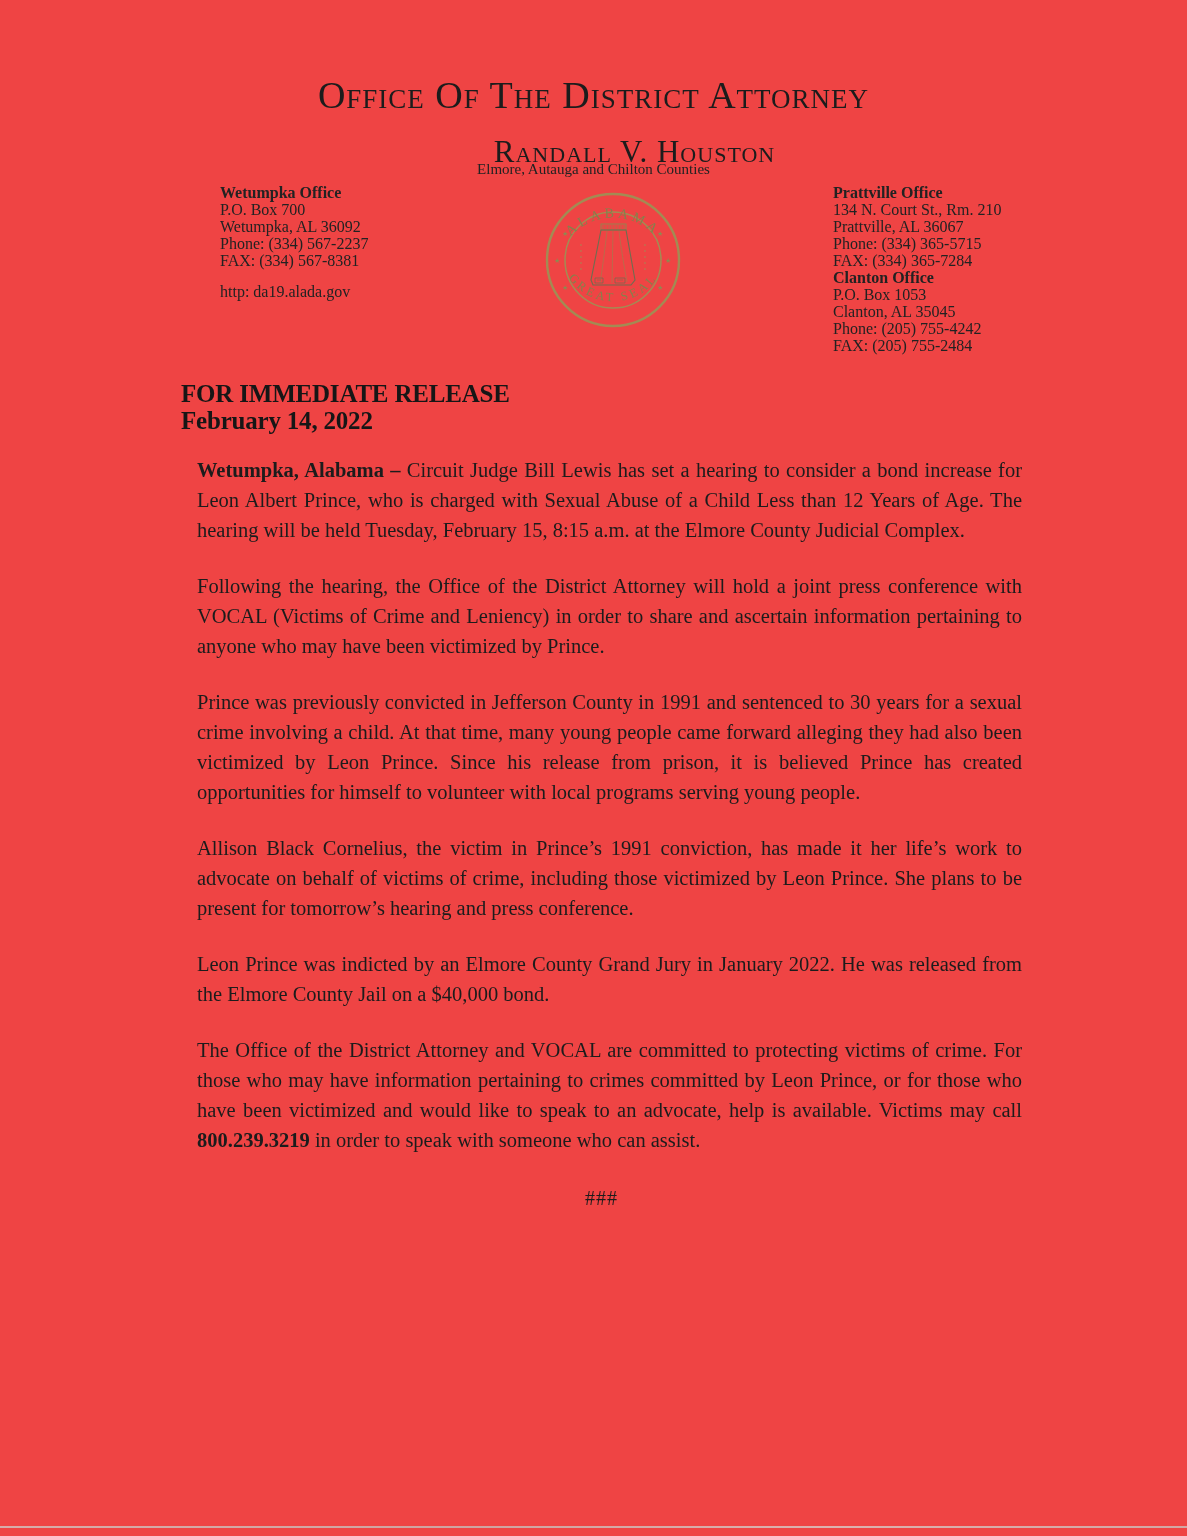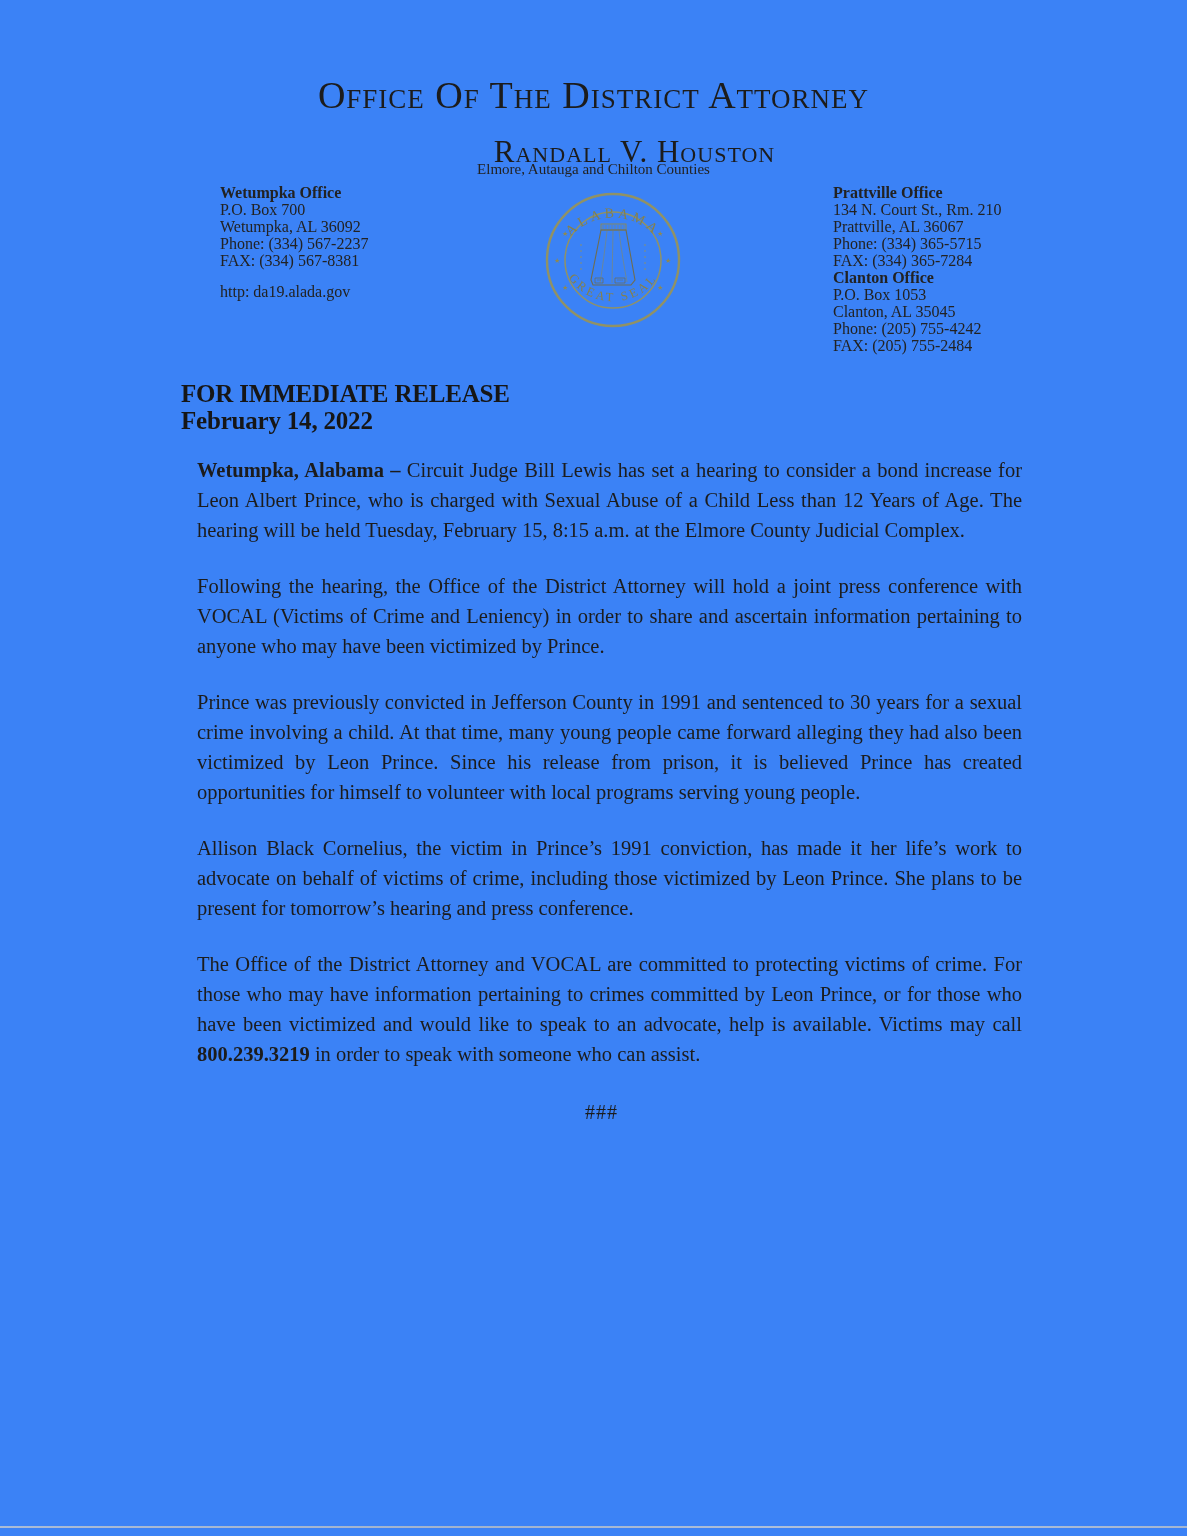--- a/index.html
+++ b/index.html
@@ -1,20 +1,20 @@
 <!DOCTYPE html>
 <html><head>
 <meta charset="utf-8">
 <style>
   html,body{margin:0;padding:0;background:#e8e8e8;}
   .page{
     position:relative;
     width:1187px;height:1536px;
     margin:0 auto;
-    background:#3b82f6;
+    background:#ef4444;
     font-family:"Liberation Serif", serif;
     color:#1f1f1f;
     overflow:hidden;
   }
   
   .lh-title{
     position:absolute;top:76px;left:0;width:100%;
     text-align:center;font-variant:small-caps;
     font-size:38px;line-height:1;font-weight:500;
     letter-spacing:1px;color:#1c1c1c;margin:0;
@@ -145,19 +145,20 @@
       <div>February 14, 2022</div>
     </div>
   </div>
 
   <div class="body-col">
     <div id="body-paragraphs">
         <p class="para"><span class="b">Wetumpka, Alabama – </span><span>Circuit Judge Bill Lewis has set a hearing to consider a bond increase for Leon Albert Prince, who is charged with Sexual Abuse of a Child Less than 12 Years of Age.  The hearing will be held Tuesday, February 15, 8:15 a.m. at the Elmore County Judicial Complex.</span></p>
         <p class="para"><span>Following the hearing, the Office of the District Attorney will hold a joint press conference with VOCAL (Victims of Crime and Leniency) in order to share and ascertain information pertaining to anyone who may have been victimized by Prince.</span></p>
         <p class="para"><span>Prince was previously convicted in Jefferson County in 1991 and sentenced to 30 years for a sexual crime involving a child. At that time, many young people came forward alleging they had also been victimized by Leon Prince.  Since his release from prison, it is believed Prince has created opportunities for himself to volunteer with local programs serving young people.</span></p>
         <p class="para"><span>Allison Black Cornelius, the victim in Prince’s 1991 conviction, has made it her life’s work to advocate on behalf of victims of crime, including those victimized by Leon Prince.  She plans to be present for tomorrow’s hearing and press conference.</span></p>
+        <p class="para"><span>Leon Prince was indicted by an Elmore County Grand Jury in January 2022. He was released from the Elmore County Jail on a $40,000 bond.</span></p>
         <p class="para"><span>The Office of the District Attorney and VOCAL are committed to protecting victims of crime.  For those who may have information pertaining to crimes committed by Leon Prince, or for those who have been victimized and would like to speak to an advocate, help is available.  Victims may call </span><span class="b">800.239.3219</span><span> in order to speak with someone who can assist.</span></p>
       </div>
     <div class="closing">###</div>
   </div>
 
   <div class="scan-edge"></div>
 </div>
 
 </body></html>

